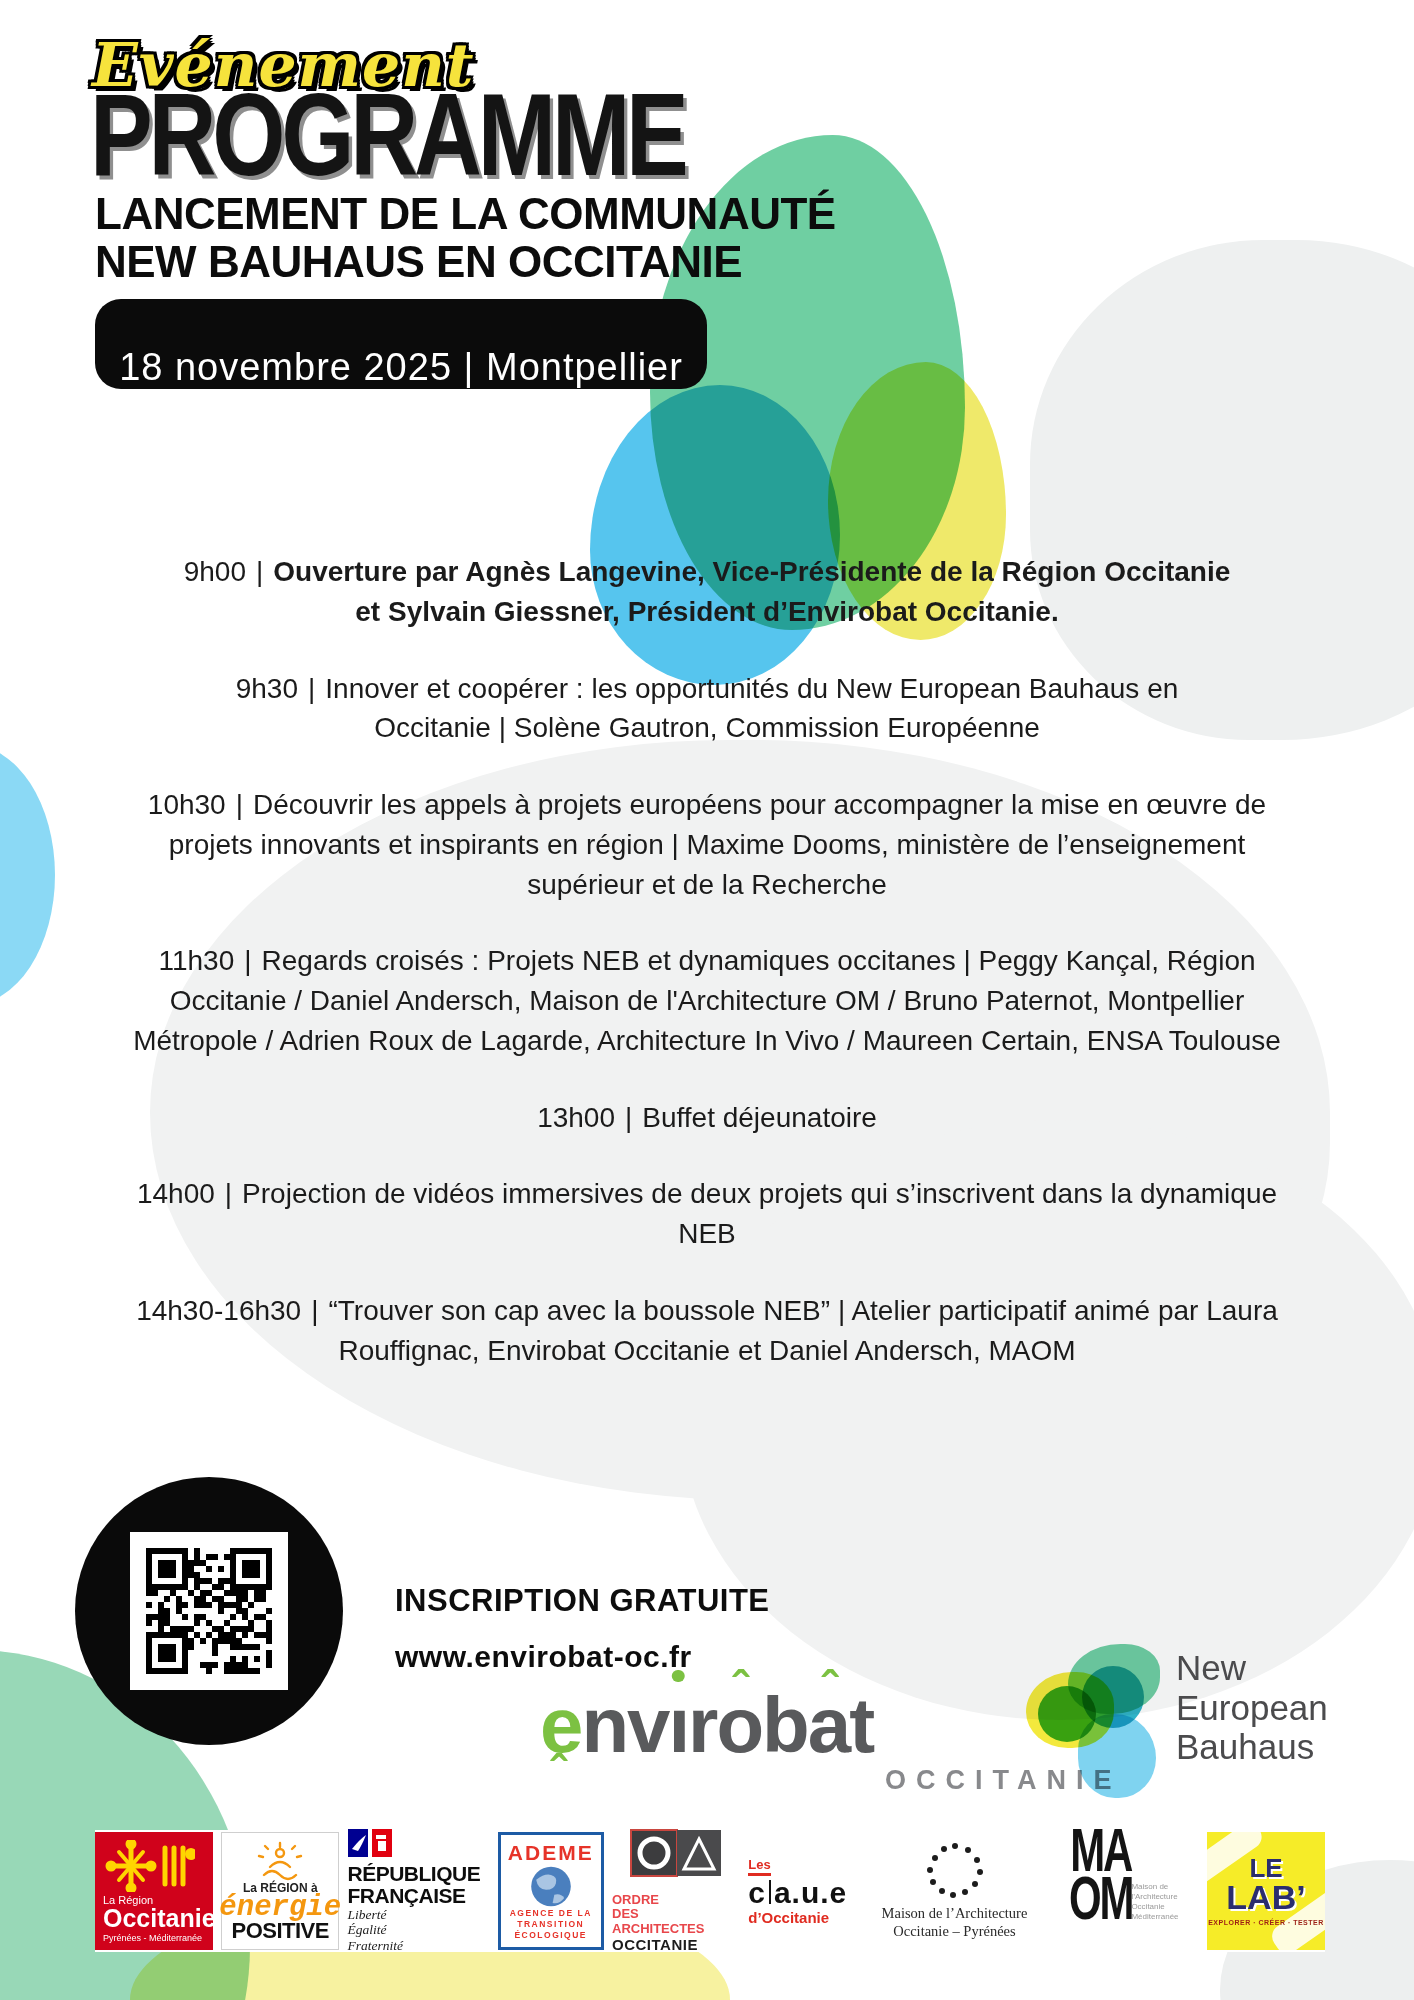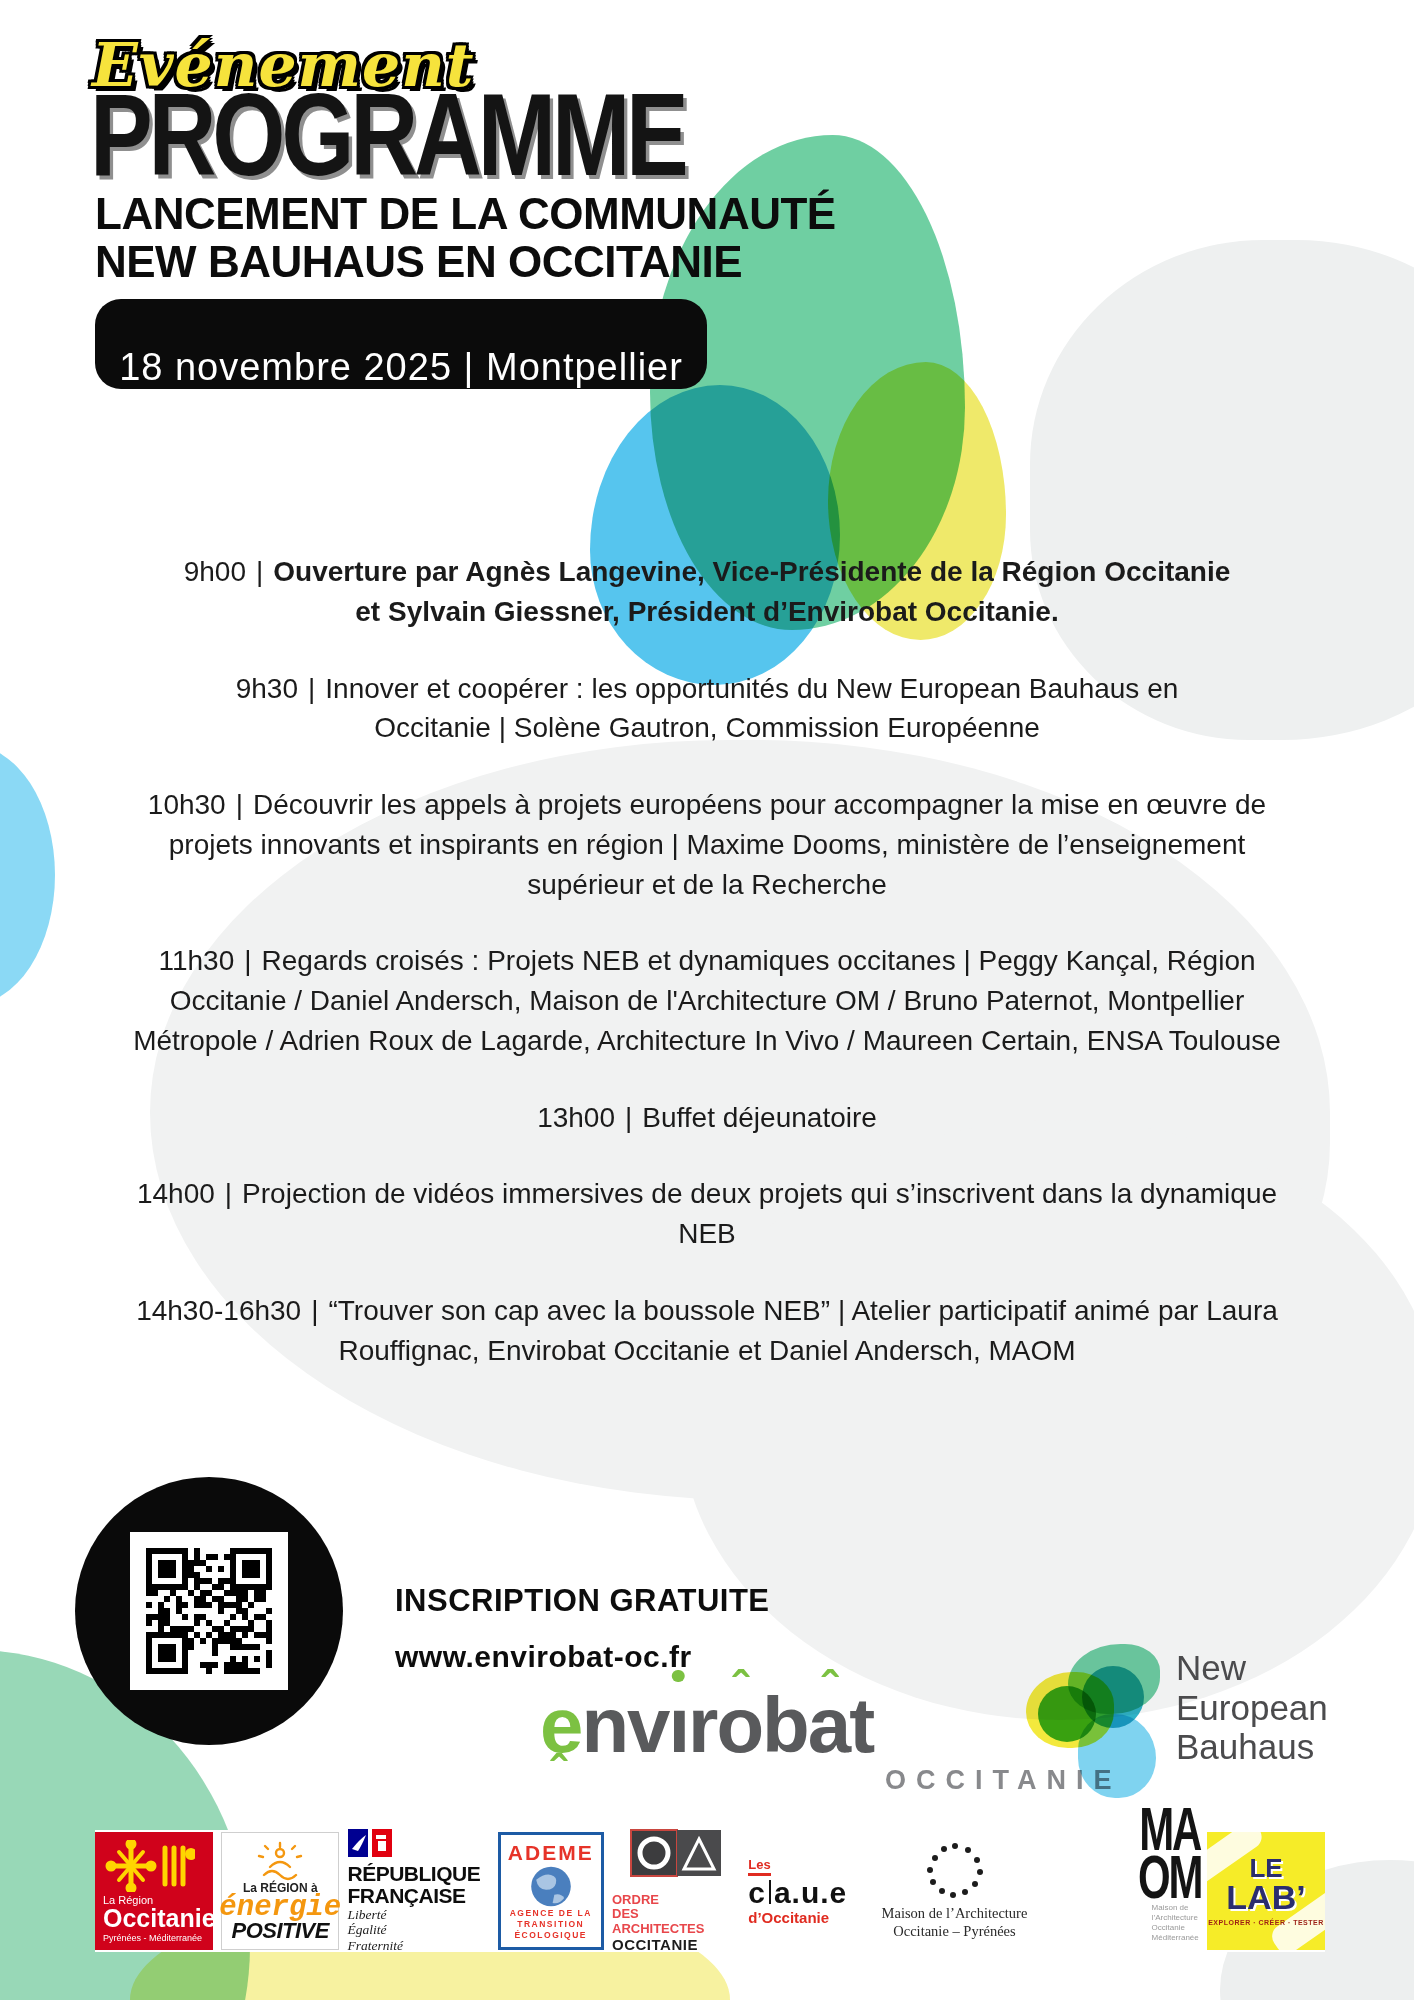--- a/index.html
+++ b/index.html
@@ -53,38 +53,38 @@
   .strip{left:95px;top:1830px;width:1230px;height:122px;background:#fff;display:flex;
          align-items:center;justify-content:space-between;}
   .logo{display:flex;flex-direction:column;align-items:center;justify-content:center;text-align:center;}
   .lg-occ{width:118px;height:118px;background:#d0021b;color:#fff;align-items:flex-start;padding:6px 8px;box-sizing:border-box;}
   .lg-occ .s1{font-size:11px;margin-top:2px;}
   .lg-occ .s2{font-size:25px;font-weight:700;line-height:1;}
   .lg-occ .s3{font-size:9px;margin-top:2px;}
   .lg-ene{width:118px;height:118px;background:#fff;border:1px solid #cfcfcf;box-sizing:border-box;}
   .lg-ene .t1{font-size:12px;font-weight:700;color:#222;}
   .lg-ene .t2{font-family:Liberation Mono, monospace;font-style:italic;font-weight:700;font-size:29px;color:#f4970f;line-height:0.9;}
-  .lg-ene .t3{font-size:22px;font-weight:900;color:#111;line-height:0.95;letter-spacing:-0.5px;font-style:italic;}
+  .lg-ene .t3{font-size:22px;font-weight:900;color:#111;line-height:0.95;letter-spacing:-0.5px;}
   .lg-rep{width:142px;align-items:flex-start;text-align:left;}
   .lg-rep .nm{font-size:21px;font-weight:800;color:#0d0d0d;line-height:1.05;letter-spacing:-0.5px;}
   .lg-rep .mot{font-family:"Liberation Serif",serif;font-style:italic;font-size:13.5px;color:#222;line-height:1.15;}
   .lg-adm{width:106px;height:118px;border:3px solid #1d5ba5;box-sizing:border-box;background:#fff;justify-content:space-between;padding:6px 2px;}
   .lg-adm .nm{font-size:21px;font-weight:800;color:#e63329;letter-spacing:2px;}
   .lg-adm .sub{font-size:8.5px;font-weight:800;color:#e63329;letter-spacing:1.5px;line-height:1.3;}
   .lg-ord{width:128px;}
   .lg-ord .txt1{font-size:13px;font-weight:800;color:#e8474b;line-height:1.12;text-align:left;align-self:flex-start;}
   .lg-ord .txt2{font-size:15px;font-weight:800;color:#1c1c1c;text-align:left;align-self:flex-start;letter-spacing:0.5px;}
   .lg-caue{width:112px;align-items:flex-start;text-align:left;}
   .lg-caue .les{font-size:13px;font-weight:800;color:#e02b20;border-bottom:3px solid #e02b20;padding-bottom:1px;}
   .lg-caue .nm{font-size:30px;font-weight:900;color:#111;letter-spacing:1px;line-height:1.1;display:flex;align-items:center;}
   .lg-caue .bar{display:inline-block;width:2px;height:24px;background:#111;margin:0 3px;}
   .lg-caue .sub{font-size:15px;font-weight:800;color:#e02b20;}
   .lg-map{width:172px;}
   .lg-map .txt{font-family:"Liberation Serif",serif;font-size:14.5px;color:#2a2a2a;line-height:1.25;margin-top:4px;}
-  .lg-maom{width:150px;flex-direction:column;gap:2px;align-items:flex-end;}
+  .lg-maom{width:150px;flex-direction:row;gap:2px;align-items:flex-end;}
   .lg-maom .glyph{font-size:40px;font-weight:900;color:#141414;line-height:0.78;letter-spacing:-2px;
                   transform:scale(1.05,1.55);transform-origin:left bottom;}
   .lg-maom .sub{font-size:8px;color:#9a9a9a;text-align:left;line-height:1.25;}
   .lg-lab{width:118px;height:118px;background:#f6ec28;position:relative;overflow:hidden;justify-content:center;}
   .lg-lab .stroke{position:absolute;background:#ffffff;opacity:0.85;border-radius:12px;}
   .lg-lab .t{position:relative;font-size:26px;font-weight:900;color:#2b2d6e;line-height:0.95;letter-spacing:0;
              text-shadow:2px 2px 0 #fff;}
   .lg-lab .sub{position:relative;font-size:7px;font-weight:800;color:#9c1f15;margin-top:6px;letter-spacing:0.5px;}
   svg{display:block;}
 </style>

